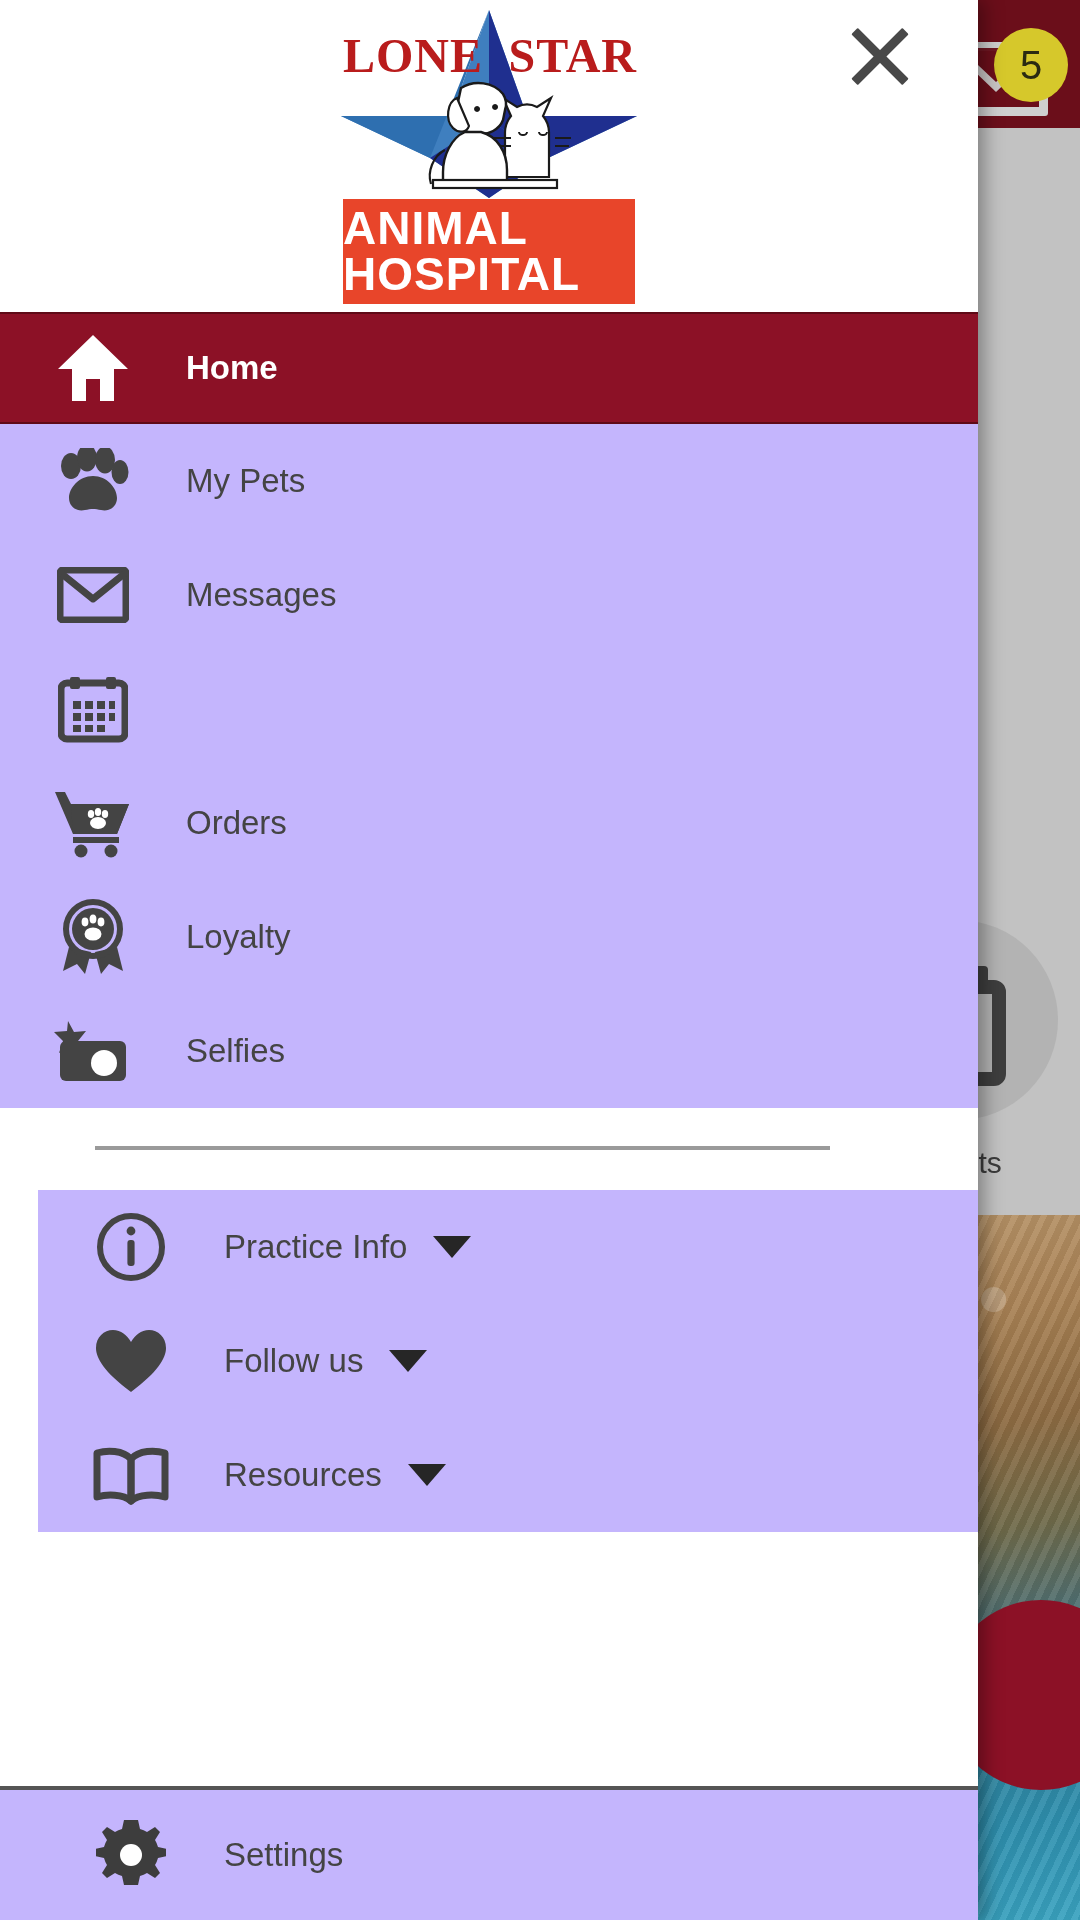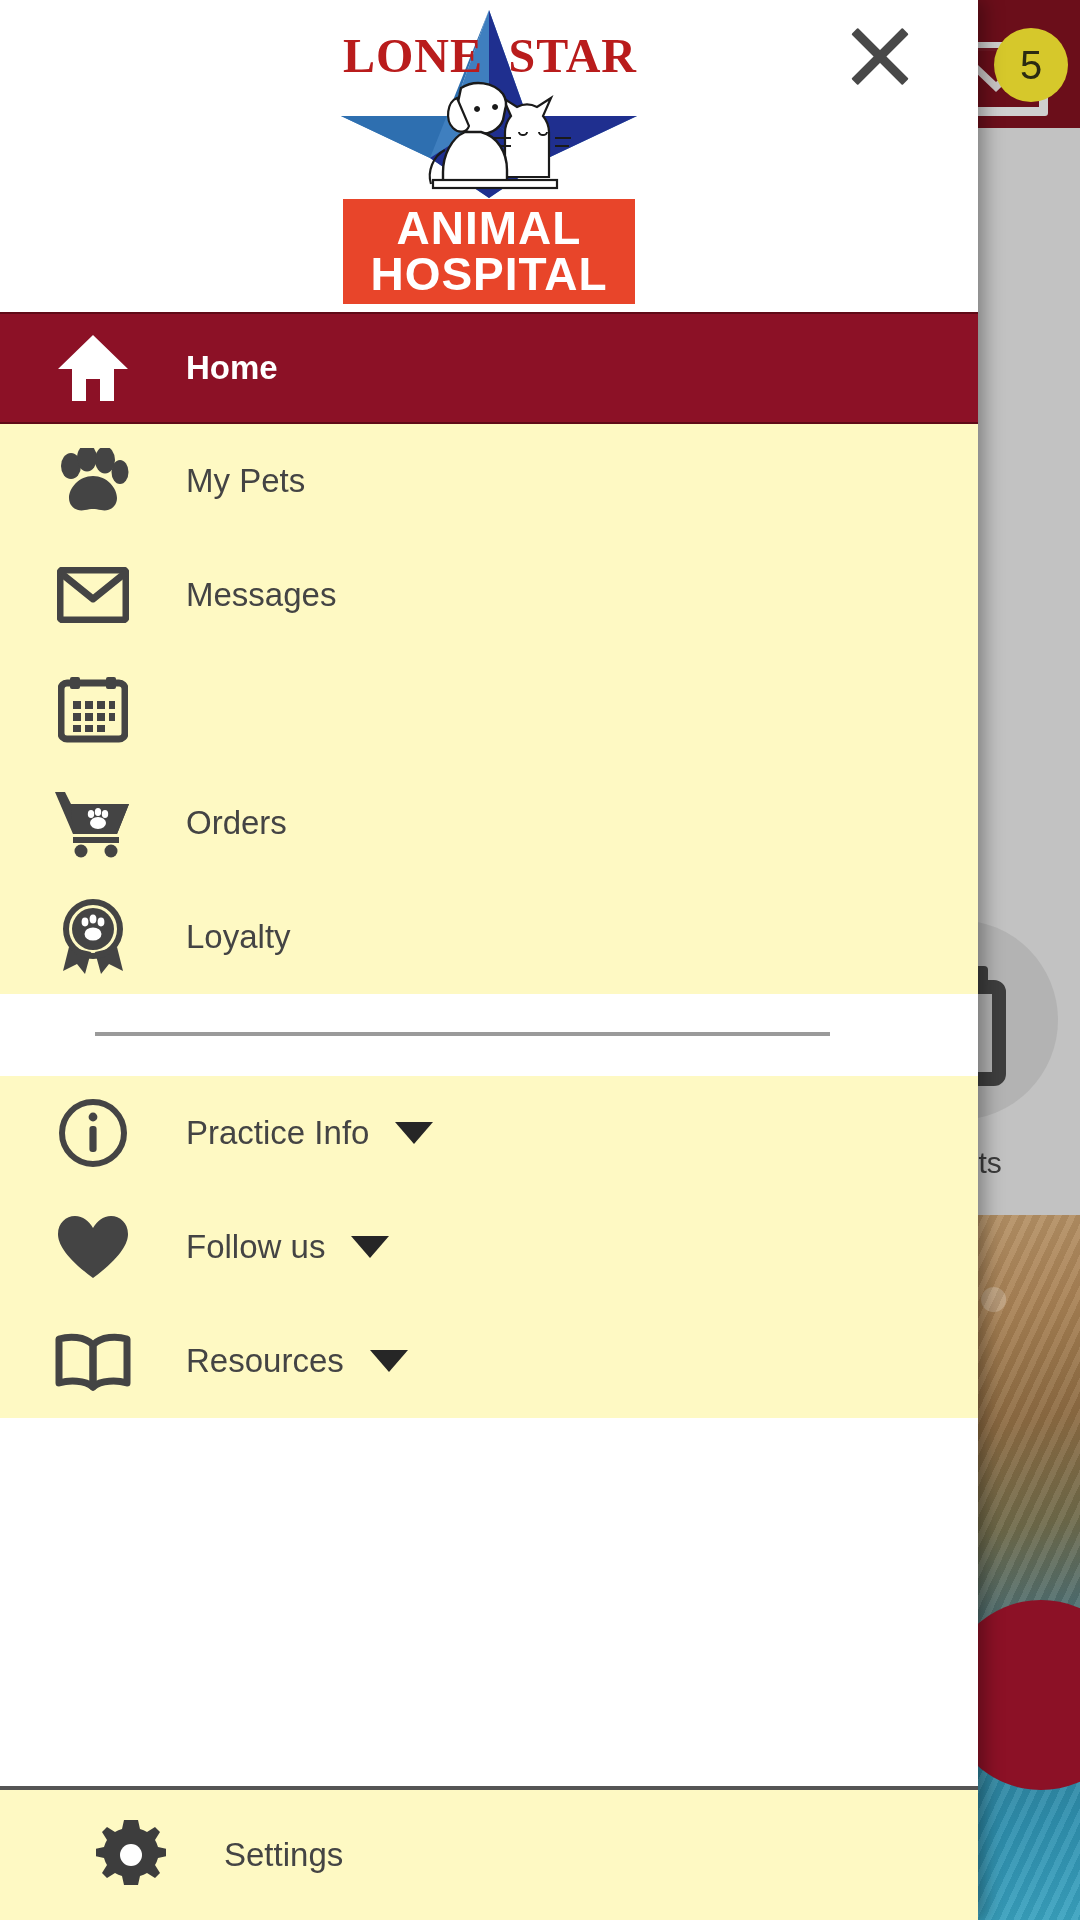--- a/index.html
+++ b/index.html
@@ -144,38 +144,38 @@
     line-height:1;
   }
   #logo-lone { left:2px; }
   #logo-starword { right:0px; }
   #logo-pets { position:absolute; left:66px; top:50px; width:170px; height:152px; }
   #logo-block {
     position:absolute; left:2px; top:195px;
     width:292px; height:105px;
     background:#e8452a;
     display:flex; flex-direction:column;
-    align-items:center; justify-content:center;
+    justify-content:center;
     line-height:0.98;
   }
   #logo-block span {
     color:#ffffff;
     font-family:"Liberation Sans", sans-serif;
     font-weight:700; font-size:46px;
     letter-spacing:1px;
   }
 
   
   #nav-main { flex:0 0 auto; }
   .nav-row {
     display:flex; align-items:center;
     height:114px;
     padding-left:0;
     cursor:pointer;
-    background:#fef9c3;
+    background:#c4b5fd;
   }
   .nav-row.active {
     background:#8c1126;
     height:112px;
     border-top:2px solid #5f0a17;
     border-bottom:2px solid #5f0a17;
   }
   .nav-icon {
     width:186px; flex:0 0 186px;
     display:flex; align-items:center; justify-content:center;
@@ -191,21 +191,21 @@
   }
   .caret {
     margin-left:26px;
     width:0; height:0;
     border-left:19px solid transparent;
     border-right:19px solid transparent;
     border-top:22px solid #262626;
     display:inline-block;
     vertical-align:middle;
   }
-  .nav-row.with-caret { align-items:center; }
+  .nav-row.with-caret { align-items:center;margin-left:38px; }
   .row-text { display:flex; align-items:center; }
 
   #divider-mid {
     height:4px; background:#9a9a9a;
     margin:38px 148px 40px 95px;
   }
 
   #nav-secondary .nav-row { height:114px; }
 
   #spacer { flex:1 1 auto; }
@@ -368,20 +368,30 @@
               <ellipse cx="28" cy="23" rx="3.4" ry="4.4"></ellipse>
               <ellipse cx="36" cy="20" rx="3.4" ry="4.6"></ellipse>
               <ellipse cx="44" cy="23" rx="3.4" ry="4.4"></ellipse>
               <ellipse cx="36" cy="35" rx="8.5" ry="6.6"></ellipse>
             </g>
           </svg>
         </span>
         <span class="nav-label">Loyalty</span>
       </div>
 
+      <div class="nav-row">
+        <span class="nav-icon">
+          <svg width="82" height="64" viewBox="0 0 82 64" fill="#444444">
+            <path d="M16 2 l6 11 12 -1 -8 10 5 12 -12 -6 -12 6 4 -12 -9 -9 13 -1 z"></path>
+            <rect x="8" y="22" width="66" height="40" rx="6"></rect>
+            <circle cx="52" cy="44" r="13" fill="#ffffff"></circle>
+          </svg>
+        </span>
+        <span class="nav-label">Selfies</span>
+      </div>
     </div>
 
     <div id="divider-mid"></div>
 
     <div id="nav-secondary">
 
       <div class="nav-row with-caret">
         <span class="nav-icon">
           <svg width="72" height="72" viewBox="0 0 72 72">
             <circle cx="36" cy="36" r="31" fill="none" stroke="#444444" stroke-width="6"></circle>

